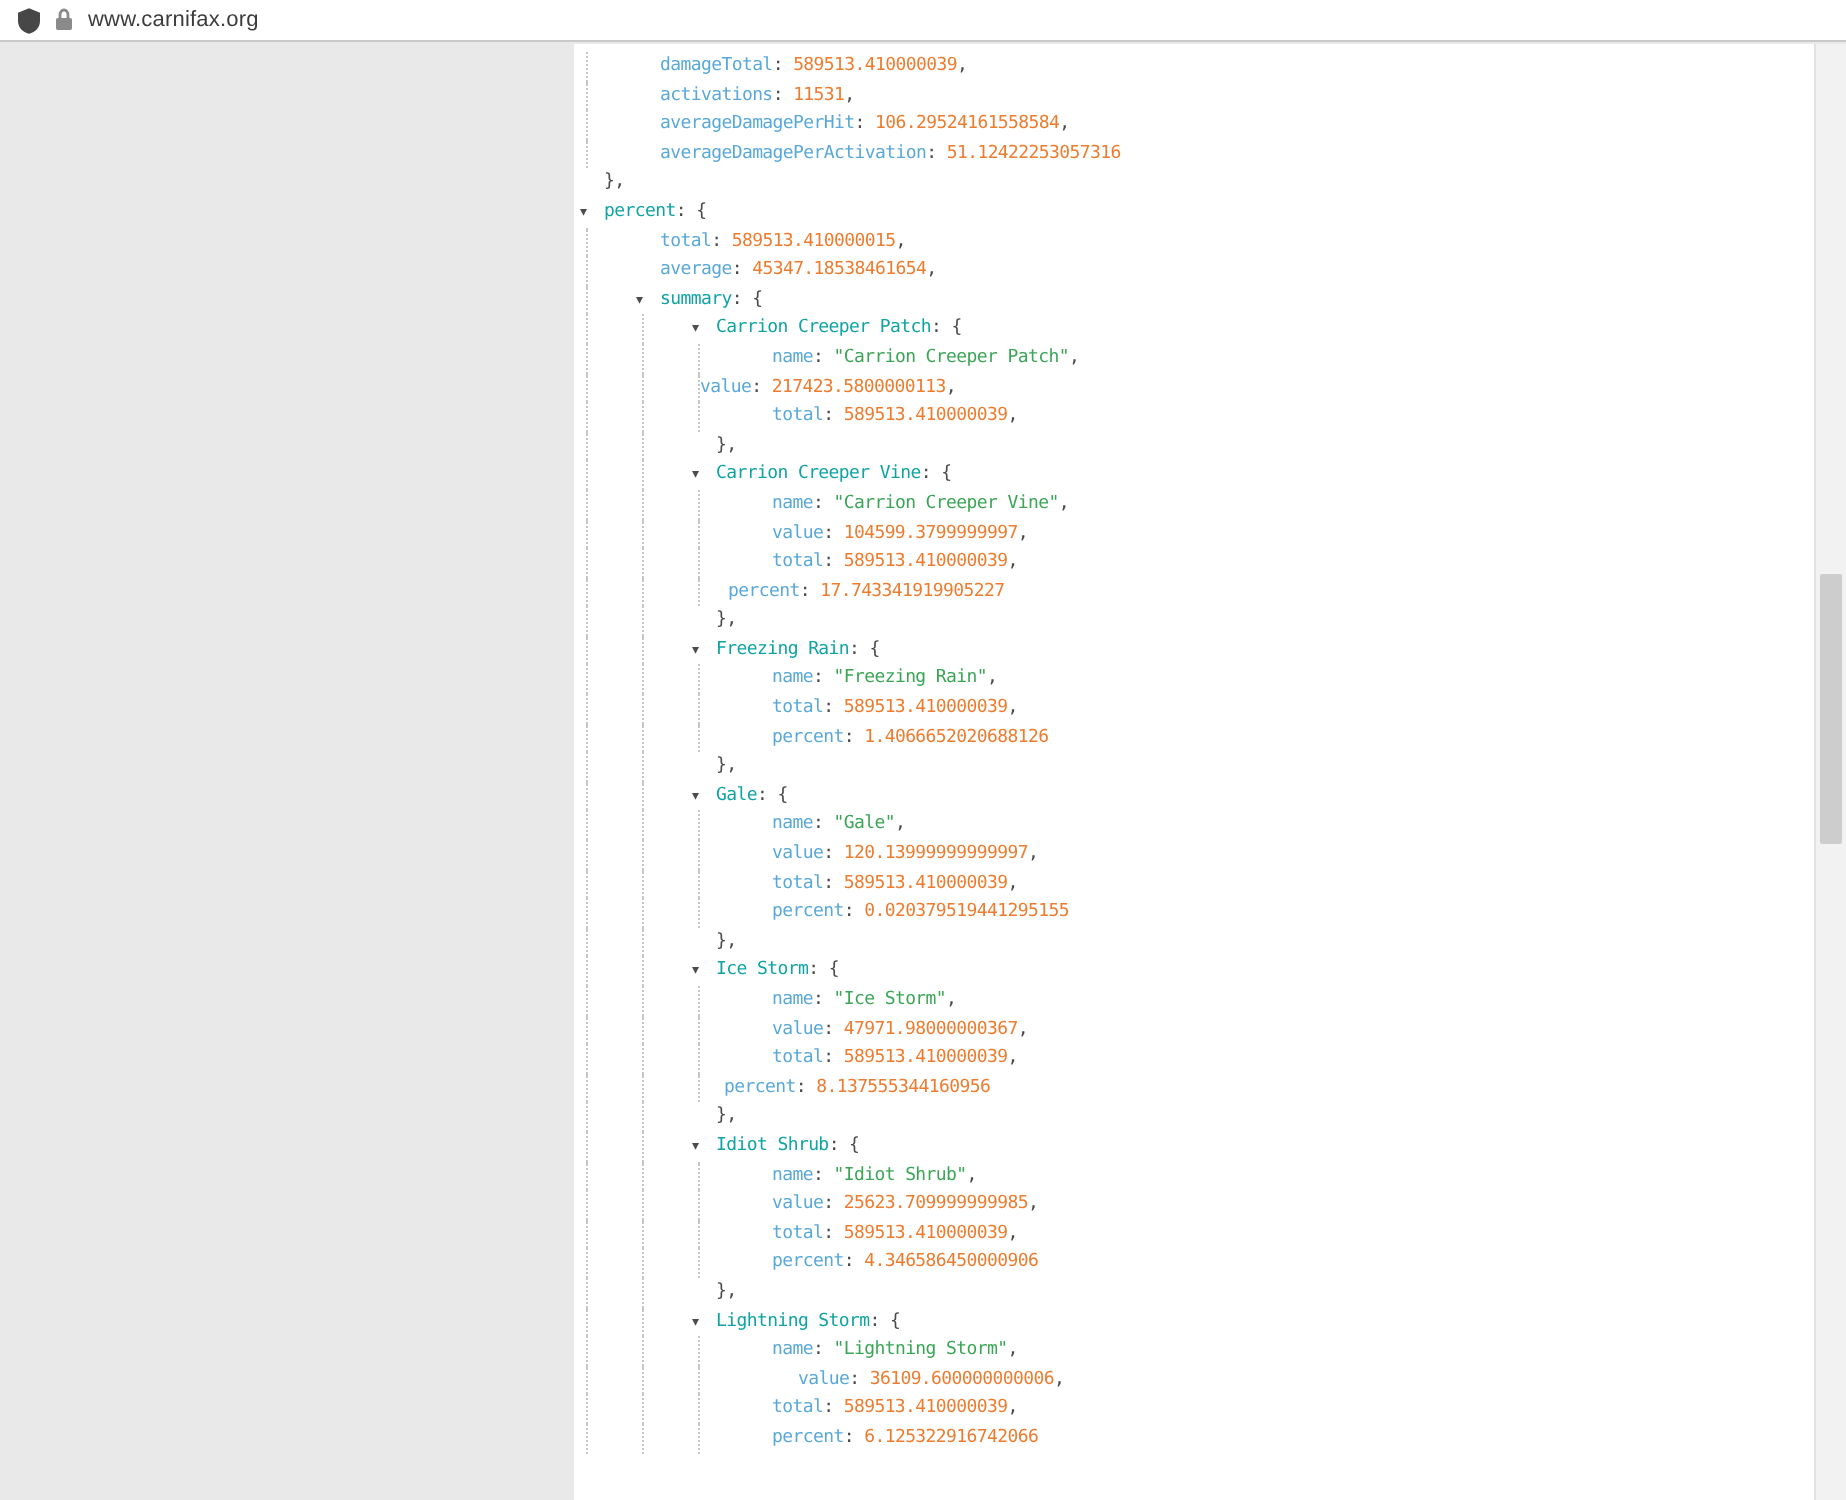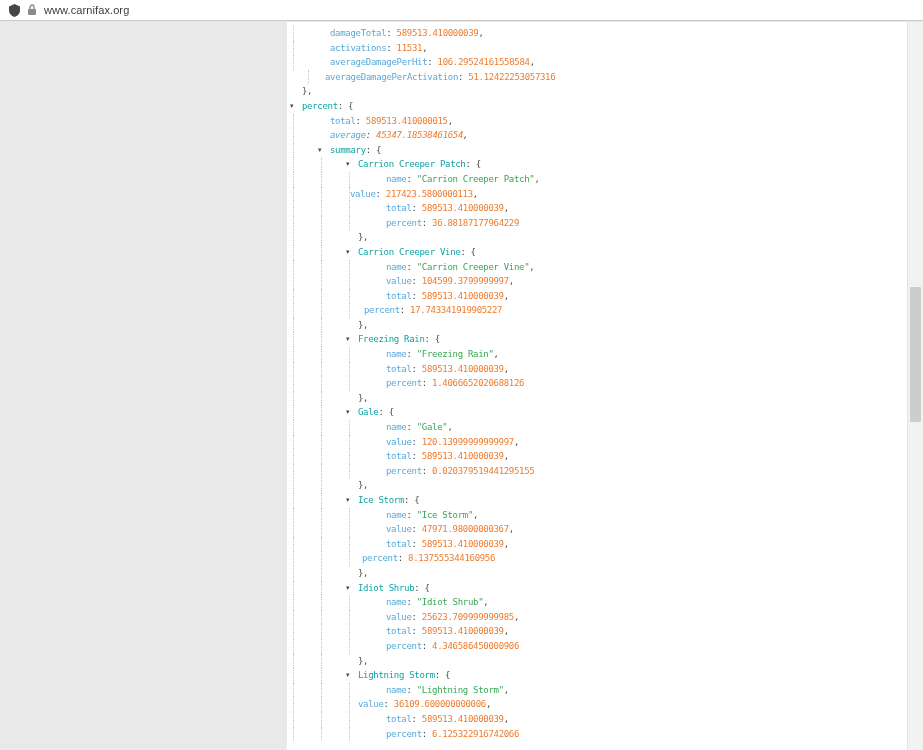--- a/index.html
+++ b/index.html
@@ -77,31 +77,30 @@
   </span>
   <span class="url">www.carnifax.org</span>
 </div>
 
 <div class="page">
   <div class="panel">
     <div class="jtree">
         <div class="jline" style="padding-left: 43px;"><i class="guide" style="left: 6px;"></i><span class="t-key">damageTotal</span><span class="t-p">: </span><span class="t-n">589513.410000039</span><span class="t-p">,</span></div>
         <div class="jline" style="padding-left: 43px;"><i class="guide" style="left: 6px;"></i><span class="t-key">activations</span><span class="t-p">: </span><span class="t-n">11531</span><span class="t-p">,</span></div>
         <div class="jline" style="padding-left: 43px;"><i class="guide" style="left: 6px;"></i><span class="t-key">averageDamagePerHit</span><span class="t-p">: </span><span class="t-n">106.29524161558584</span><span class="t-p">,</span></div>
-        <div class="jline" style="padding-left: 23px; margin-left: 15px;"><i class="guide" style="left: 6px;"></i><span class="t-key">averageDamagePerActivation</span><span class="t-p">: </span><span class="t-n">51.12422253057316</span></div>
+        <div class="jline" style="padding-left: 43px;"><i class="guide" style="left: 6px;"></i><span class="t-key">averageDamagePerActivation</span><span class="t-p">: </span><span class="t-n">51.12422253057316</span></div>
         <div class="jline" style="padding-left: 15px;"><span class="t-p">},</span></div>
         <div class="jline" style="padding-left: 15px;"><span class="tri" style="left: 3px;">▾</span><span class="t-okey">percent</span><span class="t-p">: {</span></div>
         <div class="jline" style="padding-left: 43px;"><i class="guide" style="left: 6px;"></i><span class="t-key">total</span><span class="t-p">: </span><span class="t-n">589513.410000015</span><span class="t-p">,</span></div>
-        <div class="jline" style="padding-left: 43px; font-style: italic;"><i class="guide" style="left: 6px;"></i><span class="t-key">average</span><span class="t-p">: </span><span class="t-n">45347.18538461654</span><span class="t-p">,</span></div>
+        <div class="jline" style="padding-left: 43px;"><i class="guide" style="left: 6px;"></i><span class="t-key">average</span><span class="t-p">: </span><span class="t-n">45347.18538461654</span><span class="t-p">,</span></div>
         <div class="jline" style="padding-left: 43px;"><i class="guide" style="left: 6px;"></i><span class="tri" style="left: 31px;">▾</span><span class="t-okey">summary</span><span class="t-p">: {</span></div>
         <div class="jline" style="padding-left: 71px;"><i class="guide" style="left: 6px;"></i><i class="guide" style="left: 34px;"></i><span class="tri" style="left: 59px;">▾</span><span class="t-okey">Carrion Creeper Patch</span><span class="t-p">: {</span></div>
         <div class="jline" style="padding-left: 99px;"><i class="guide" style="left: 6px;"></i><i class="guide" style="left: 34px;"></i><i class="guide" style="left: 62px;"></i><span class="t-key">name</span><span class="t-p">: </span><span class="t-s">"Carrion Creeper Patch"</span><span class="t-p">,</span></div>
         <div class="jline" style="padding-left: 63px;"><i class="guide" style="left: 6px;"></i><i class="guide" style="left: 34px;"></i><i class="guide" style="left: 62px;"></i><span class="t-key">value</span><span class="t-p">: </span><span class="t-n">217423.5800000113</span><span class="t-p">,</span></div>
         <div class="jline" style="padding-left: 99px;"><i class="guide" style="left: 6px;"></i><i class="guide" style="left: 34px;"></i><i class="guide" style="left: 62px;"></i><span class="t-key">total</span><span class="t-p">: </span><span class="t-n">589513.410000039</span><span class="t-p">,</span></div>
-        <div class="jline" style="padding-left: 99px;"><i class="guide" style="left: 6px;"></i><i class="guide" style="left: 34px;"></i><i class="guide" style="left: 62px;"></i><span class="t-key">percent</span><span class="t-p">: </span><span class="t-n">36.88187177964229</span></div>
         <div class="jline" style="padding-left: 71px;"><i class="guide" style="left: 6px;"></i><i class="guide" style="left: 34px;"></i><span class="t-p">},</span></div>
         <div class="jline" style="padding-left: 71px;"><i class="guide" style="left: 6px;"></i><i class="guide" style="left: 34px;"></i><span class="tri" style="left: 59px;">▾</span><span class="t-okey">Carrion Creeper Vine</span><span class="t-p">: {</span></div>
         <div class="jline" style="padding-left: 99px;"><i class="guide" style="left: 6px;"></i><i class="guide" style="left: 34px;"></i><i class="guide" style="left: 62px;"></i><span class="t-key">name</span><span class="t-p">: </span><span class="t-s">"Carrion Creeper Vine"</span><span class="t-p">,</span></div>
         <div class="jline" style="padding-left: 99px;"><i class="guide" style="left: 6px;"></i><i class="guide" style="left: 34px;"></i><i class="guide" style="left: 62px;"></i><span class="t-key">value</span><span class="t-p">: </span><span class="t-n">104599.3799999997</span><span class="t-p">,</span></div>
         <div class="jline" style="padding-left: 99px;"><i class="guide" style="left: 6px;"></i><i class="guide" style="left: 34px;"></i><i class="guide" style="left: 62px;"></i><span class="t-key">total</span><span class="t-p">: </span><span class="t-n">589513.410000039</span><span class="t-p">,</span></div>
         <div class="jline" style="padding-left: 77px;"><i class="guide" style="left: 6px;"></i><i class="guide" style="left: 34px;"></i><i class="guide" style="left: 62px;"></i><span class="t-key">percent</span><span class="t-p">: </span><span class="t-n">17.743341919905227</span></div>
         <div class="jline" style="padding-left: 71px;"><i class="guide" style="left: 6px;"></i><i class="guide" style="left: 34px;"></i><span class="t-p">},</span></div>
         <div class="jline" style="padding-left: 71px;"><i class="guide" style="left: 6px;"></i><i class="guide" style="left: 34px;"></i><span class="tri" style="left: 59px;">▾</span><span class="t-okey">Freezing Rain</span><span class="t-p">: {</span></div>
         <div class="jline" style="padding-left: 99px;"><i class="guide" style="left: 6px;"></i><i class="guide" style="left: 34px;"></i><i class="guide" style="left: 62px;"></i><span class="t-key">name</span><span class="t-p">: </span><span class="t-s">"Freezing Rain"</span><span class="t-p">,</span></div>
         <div class="jline" style="padding-left: 99px;"><i class="guide" style="left: 6px;"></i><i class="guide" style="left: 34px;"></i><i class="guide" style="left: 62px;"></i><span class="t-key">total</span><span class="t-p">: </span><span class="t-n">589513.410000039</span><span class="t-p">,</span></div>
@@ -120,21 +119,21 @@
         <div class="jline" style="padding-left: 75px;"><i class="guide" style="left: 6px;"></i><i class="guide" style="left: 34px;"></i><i class="guide" style="left: 62px;"></i><span class="t-key">percent</span><span class="t-p">: </span><span class="t-n">8.137555344160956</span></div>
         <div class="jline" style="padding-left: 71px;"><i class="guide" style="left: 6px;"></i><i class="guide" style="left: 34px;"></i><span class="t-p">},</span></div>
         <div class="jline" style="padding-left: 71px;"><i class="guide" style="left: 6px;"></i><i class="guide" style="left: 34px;"></i><span class="tri" style="left: 59px;">▾</span><span class="t-okey">Idiot Shrub</span><span class="t-p">: {</span></div>
         <div class="jline" style="padding-left: 99px;"><i class="guide" style="left: 6px;"></i><i class="guide" style="left: 34px;"></i><i class="guide" style="left: 62px;"></i><span class="t-key">name</span><span class="t-p">: </span><span class="t-s">"Idiot Shrub"</span><span class="t-p">,</span></div>
         <div class="jline" style="padding-left: 99px;"><i class="guide" style="left: 6px;"></i><i class="guide" style="left: 34px;"></i><i class="guide" style="left: 62px;"></i><span class="t-key">value</span><span class="t-p">: </span><span class="t-n">25623.709999999985</span><span class="t-p">,</span></div>
         <div class="jline" style="padding-left: 99px;"><i class="guide" style="left: 6px;"></i><i class="guide" style="left: 34px;"></i><i class="guide" style="left: 62px;"></i><span class="t-key">total</span><span class="t-p">: </span><span class="t-n">589513.410000039</span><span class="t-p">,</span></div>
         <div class="jline" style="padding-left: 99px;"><i class="guide" style="left: 6px;"></i><i class="guide" style="left: 34px;"></i><i class="guide" style="left: 62px;"></i><span class="t-key">percent</span><span class="t-p">: </span><span class="t-n">4.346586450000906</span></div>
         <div class="jline" style="padding-left: 71px;"><i class="guide" style="left: 6px;"></i><i class="guide" style="left: 34px;"></i><span class="t-p">},</span></div>
         <div class="jline" style="padding-left: 71px;"><i class="guide" style="left: 6px;"></i><i class="guide" style="left: 34px;"></i><span class="tri" style="left: 59px;">▾</span><span class="t-okey">Lightning Storm</span><span class="t-p">: {</span></div>
         <div class="jline" style="padding-left: 99px;"><i class="guide" style="left: 6px;"></i><i class="guide" style="left: 34px;"></i><i class="guide" style="left: 62px;"></i><span class="t-key">name</span><span class="t-p">: </span><span class="t-s">"Lightning Storm"</span><span class="t-p">,</span></div>
-        <div class="jline" style="padding-left: 71px;"><i class="guide" style="left: 6px;"></i><i class="guide" style="left: 34px;"></i><i class="guide" style="left: 62px;"></i><span class="t-key">value</span><span class="t-p">: </span><span class="t-n">36109.600000000006</span><span class="t-p">,</span></div>
+        <div class="jline" style="padding-left: 112px;"><i class="guide" style="left: 6px;"></i><i class="guide" style="left: 34px;"></i><i class="guide" style="left: 62px;"></i><span class="t-key">value</span><span class="t-p">: </span><span class="t-n">36109.600000000006</span><span class="t-p">,</span></div>
         <div class="jline" style="padding-left: 99px;"><i class="guide" style="left: 6px;"></i><i class="guide" style="left: 34px;"></i><i class="guide" style="left: 62px;"></i><span class="t-key">total</span><span class="t-p">: </span><span class="t-n">589513.410000039</span><span class="t-p">,</span></div>
         <div class="jline" style="padding-left: 99px;"><i class="guide" style="left: 6px;"></i><i class="guide" style="left: 34px;"></i><i class="guide" style="left: 62px;"></i><span class="t-key">percent</span><span class="t-p">: </span><span class="t-n">6.125322916742066</span></div>
       </div>
   </div>
   <div class="scrollbar">
     <div class="scroll-thumb"></div>
   </div>
 </div>
 
 </body></html>

